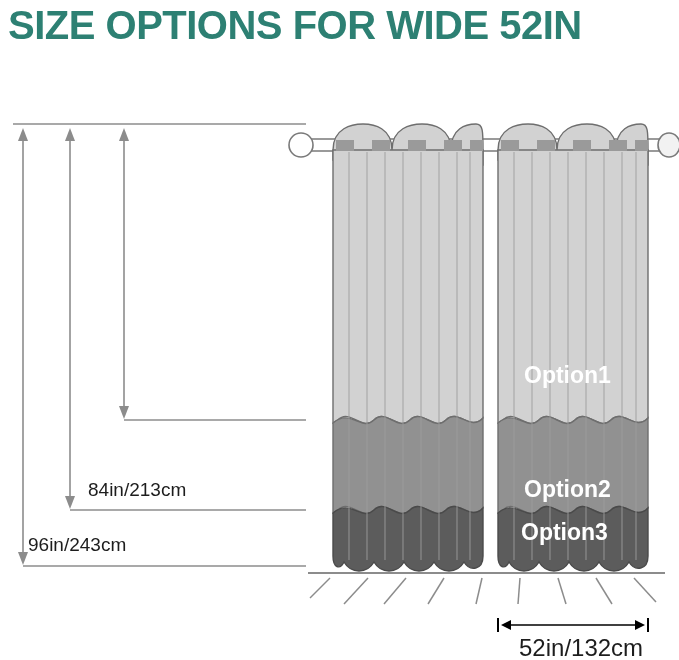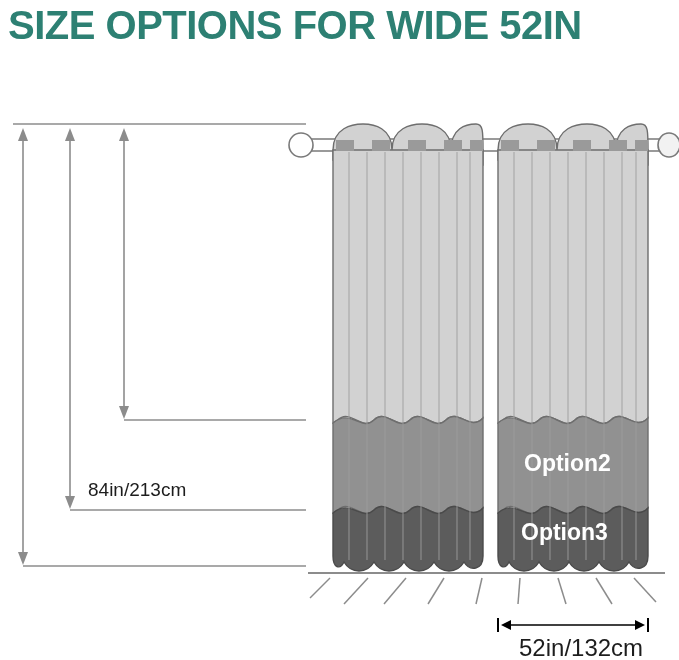--- a/index.html
+++ b/index.html
@@ -44,21 +44,21 @@
   #lblwidth{left:519px;top:634px;font-size:24px;}
 
   .optlabel{
     position:absolute;
     font-size:23px;
     font-weight:bold;
     color:#ffffff;
     white-space:nowrap;
   }
   #opt1{left:524px;top:362px;}
-  #opt2{left:524px;top:450px;}
+  #opt2{left:524px;top:476px;}
   #opt3{left:521px;top:519px;}
 </style>
 </head>
 <body>
 
 <div id="stage">
 
   <div class="title">SIZE OPTIONS FOR WIDE 52IN</div>
 
   <svg class="art" viewBox="0 0 679 660">
@@ -240,18 +240,20 @@
     <g>
       <line x1="498" y1="618" x2="498" y2="632" stroke="#000" stroke-width="2"></line>
       <line x1="648" y1="618" x2="648" y2="632" stroke="#000" stroke-width="2"></line>
       <line x1="503" y1="625" x2="643" y2="625" stroke="#000" stroke-width="1.6"></line>
       <polygon points="501,625 511,620 511,630" fill="#000"></polygon>
       <polygon points="645,625 635,620 635,630" fill="#000"></polygon>
     </g>
   </svg>
 
   <div class="dimlabel" id="lbl84">84in/213cm</div>
+  <div class="dimlabel" id="lbl96">96in/243cm</div>
   <div class="dimlabel" id="lblwidth">52in/132cm</div>
 
+  <div class="optlabel" id="opt1">Option1</div>
   <div class="optlabel" id="opt2">Option2</div>
   <div class="optlabel" id="opt3">Option3</div>
 
 </div>
 
 </body></html>

